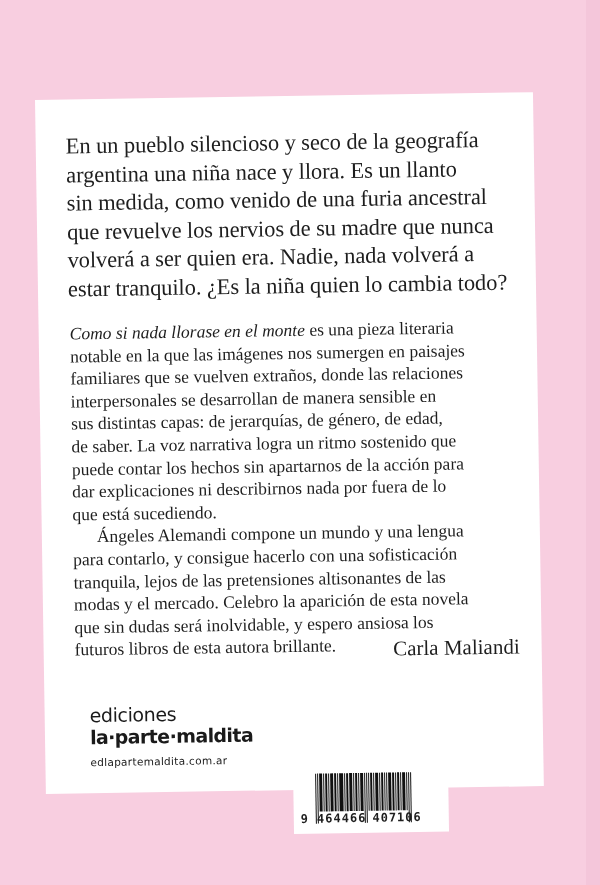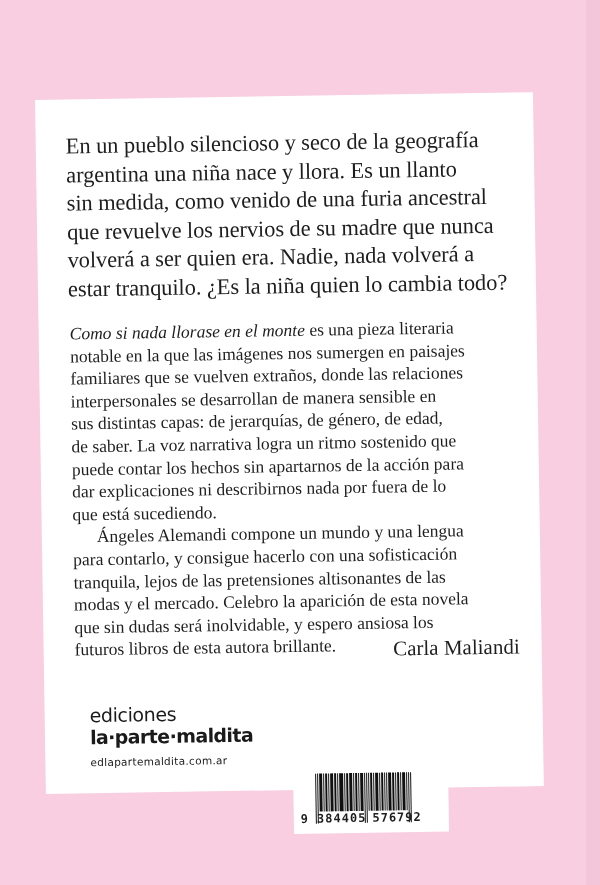--- a/index.html
+++ b/index.html
@@ -213,14 +213,14 @@
       <span style="width:3px"></span>
     <span style="width:2px"></span>
       <span style="width:1px"></span>
       <span style="width:2px"></span>
     <span style="width:1px"></span>
       <span style="width:3px"></span>
       <span style="width:1px"></span>
     <span class="tall" style="width:1px"></span>
       <span class="tall" style="width:1px"></span>
   </div>
-  <div class="barcode-digits"><span class="first">9</span><span>384405</span><span class="gap"></span><span>576792</span></div>
+  <div class="barcode-digits"><span class="first">9</span><span>464466</span><span class="gap"></span><span>407106</span></div>
 </div>
 
 </body></html>

